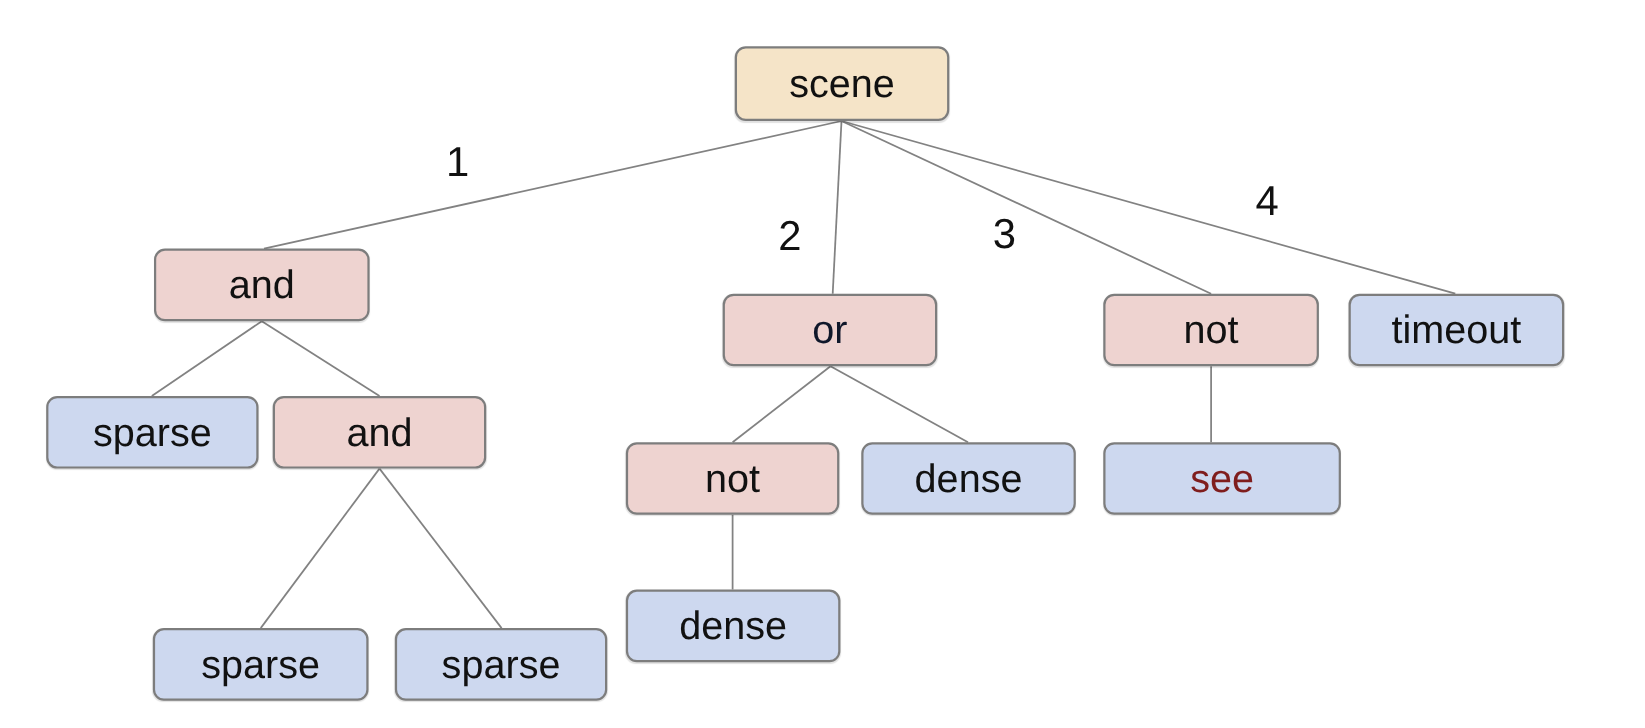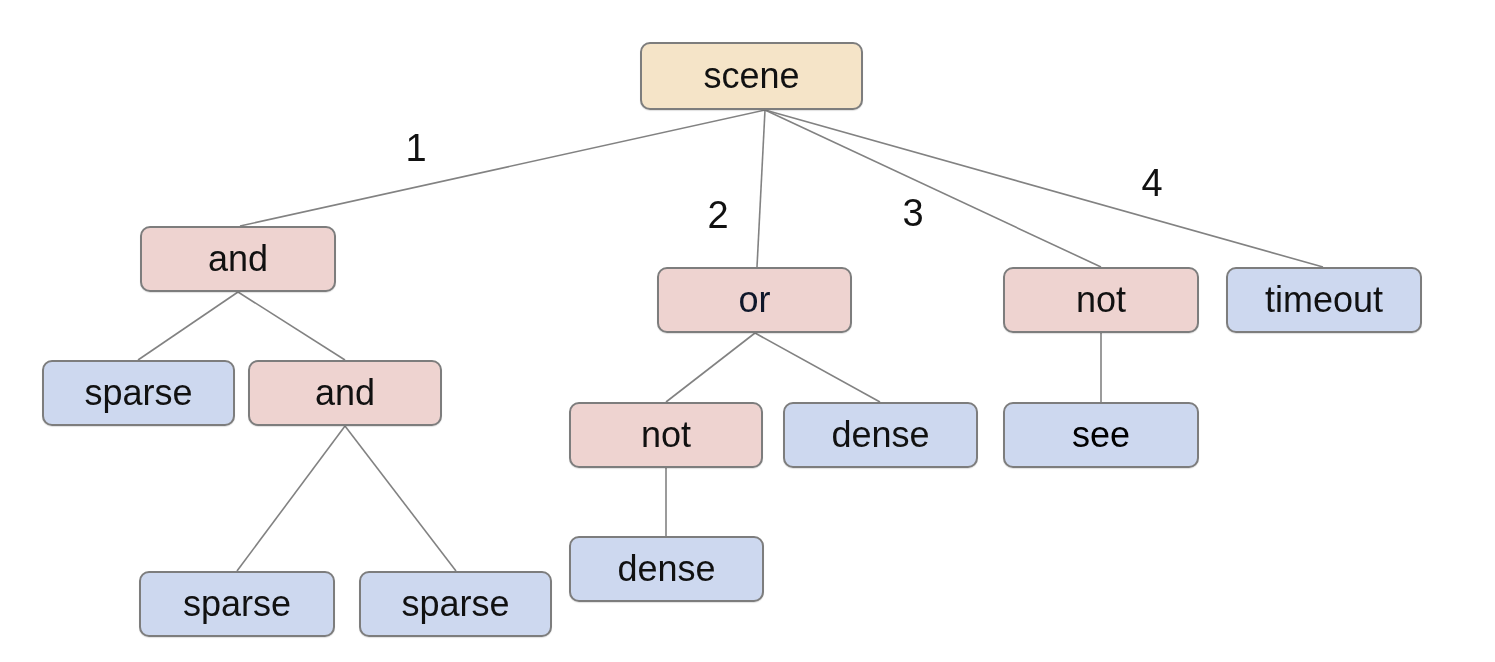--- a/index.html
+++ b/index.html
@@ -60,26 +60,26 @@
       <line x1="345" y1="426" x2="456" y2="571" stroke="#828282" stroke-width="1.6"></line>
       <line x1="755" y1="333" x2="666" y2="402" stroke="#828282" stroke-width="1.6"></line>
       <line x1="755" y1="333" x2="880" y2="402" stroke="#828282" stroke-width="1.6"></line>
       <line x1="666" y1="468" x2="666" y2="536" stroke="#828282" stroke-width="1.6"></line>
       <line x1="1101" y1="333" x2="1101" y2="402" stroke="#828282" stroke-width="1.6"></line>
     </svg>
 <div class="edge-label" style="left: 416px; top: 148px; color: rgb(17, 17, 17);">1</div>
     <div class="edge-label" style="left: 718px; top: 215px; color: rgb(17, 17, 17);">2</div>
     <div class="edge-label" style="left: 913px; top: 213px; color: rgb(17, 17, 17);">3</div>
     <div class="edge-label" style="left: 1152px; top: 183px; color: rgb(17, 17, 17);">4</div>
-    <div class="node" style="left: 640px; top: 42px; width: 223px; height: 68px; background: rgb(245, 228, 200); border-color: rgb(125, 125, 125); color: rgb(17, 17, 17);">scene</div>
+    <div class="node" style="left: 668px; top: 42px; width: 195px; height: 68px; background: rgb(245, 228, 200); border-color: rgb(125, 125, 125); color: rgb(17, 17, 17);">scene</div>
     <div class="node" style="left: 140px; top: 226px; width: 196px; height: 66px; background: rgb(238, 211, 208); border-color: rgb(125, 125, 125); color: rgb(17, 17, 17);">and</div>
     <div class="node" style="left: 657px; top: 267px; width: 195px; height: 66px; background: rgb(238, 211, 208); border-color: rgb(125, 125, 125); color: #0f172a;">or</div>
     <div class="node" style="left: 1003px; top: 267px; width: 196px; height: 66px; background: rgb(238, 211, 208); border-color: rgb(125, 125, 125); color: rgb(17, 17, 17);">not</div>
     <div class="node" style="left: 1226px; top: 267px; width: 196px; height: 66px; background: rgb(205, 216, 239); border-color: rgb(125, 125, 125); color: rgb(17, 17, 17);">timeout</div>
     <div class="node" style="left: 42px; top: 360px; width: 193px; height: 66px; background: rgb(205, 216, 239); border-color: rgb(125, 125, 125); color: rgb(17, 17, 17);">sparse</div>
     <div class="node" style="left: 248px; top: 360px; width: 194px; height: 66px; background: rgb(238, 211, 208); border-color: rgb(125, 125, 125); color: rgb(17, 17, 17);">and</div>
     <div class="node" style="left: 569px; top: 402px; width: 194px; height: 66px; background: rgb(238, 211, 208); border-color: rgb(125, 125, 125); color: rgb(17, 17, 17);">not</div>
     <div class="node" style="left: 783px; top: 402px; width: 195px; height: 66px; background: rgb(205, 216, 239); border-color: rgb(125, 125, 125); color: rgb(17, 17, 17);">dense</div>
-    <div class="node" style="left: 1003px; top: 402px; width: 196px; height: 66px; background: rgb(205, 216, 239); border-color: rgb(125, 125, 125); color: #000000;">see</div>
+    <div class="node" style="left: 1003px; top: 402px; width: 216px; height: 66px; background: rgb(205, 216, 239); border-color: rgb(125, 125, 125); color: #7f1d1d;">see</div>
     <div class="node" style="left: 139px; top: 571px; width: 196px; height: 66px; background: rgb(205, 216, 239); border-color: rgb(125, 125, 125); color: rgb(17, 17, 17);">sparse</div>
     <div class="node" style="left: 359px; top: 571px; width: 193px; height: 66px; background: rgb(205, 216, 239); border-color: rgb(125, 125, 125); color: rgb(17, 17, 17);">sparse</div>
     <div class="node" style="left: 569px; top: 536px; width: 195px; height: 66px; background: rgb(205, 216, 239); border-color: rgb(125, 125, 125); color: rgb(17, 17, 17);">dense</div>
   </div>
 
 </body></html>

